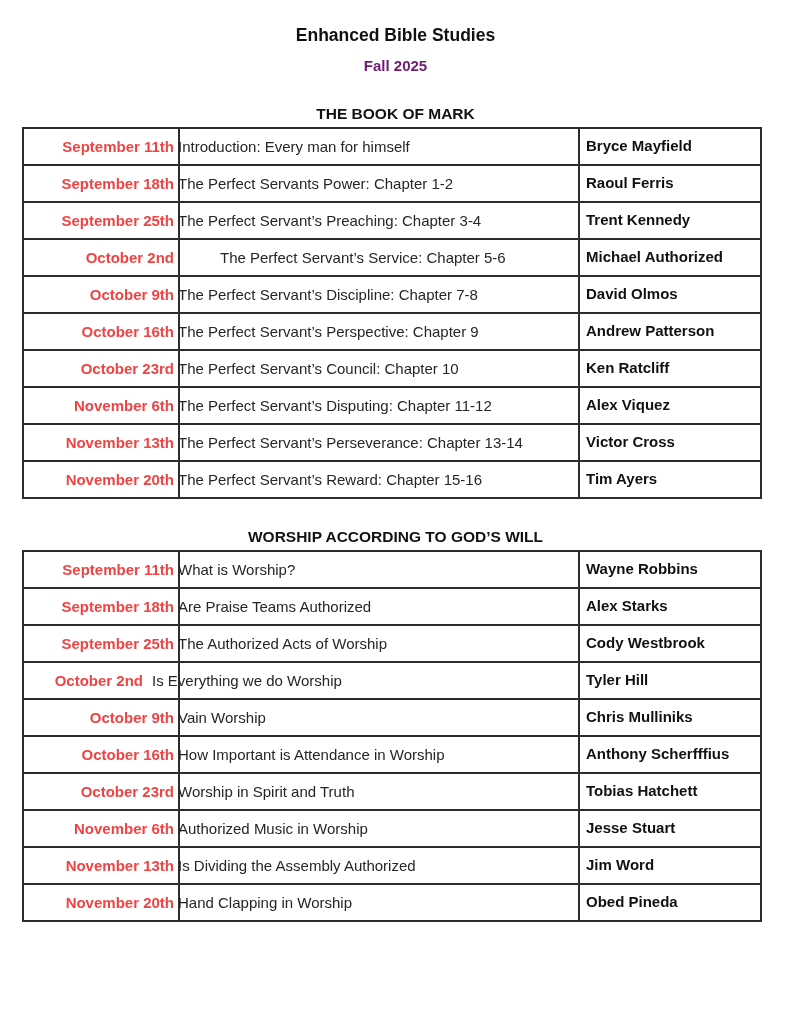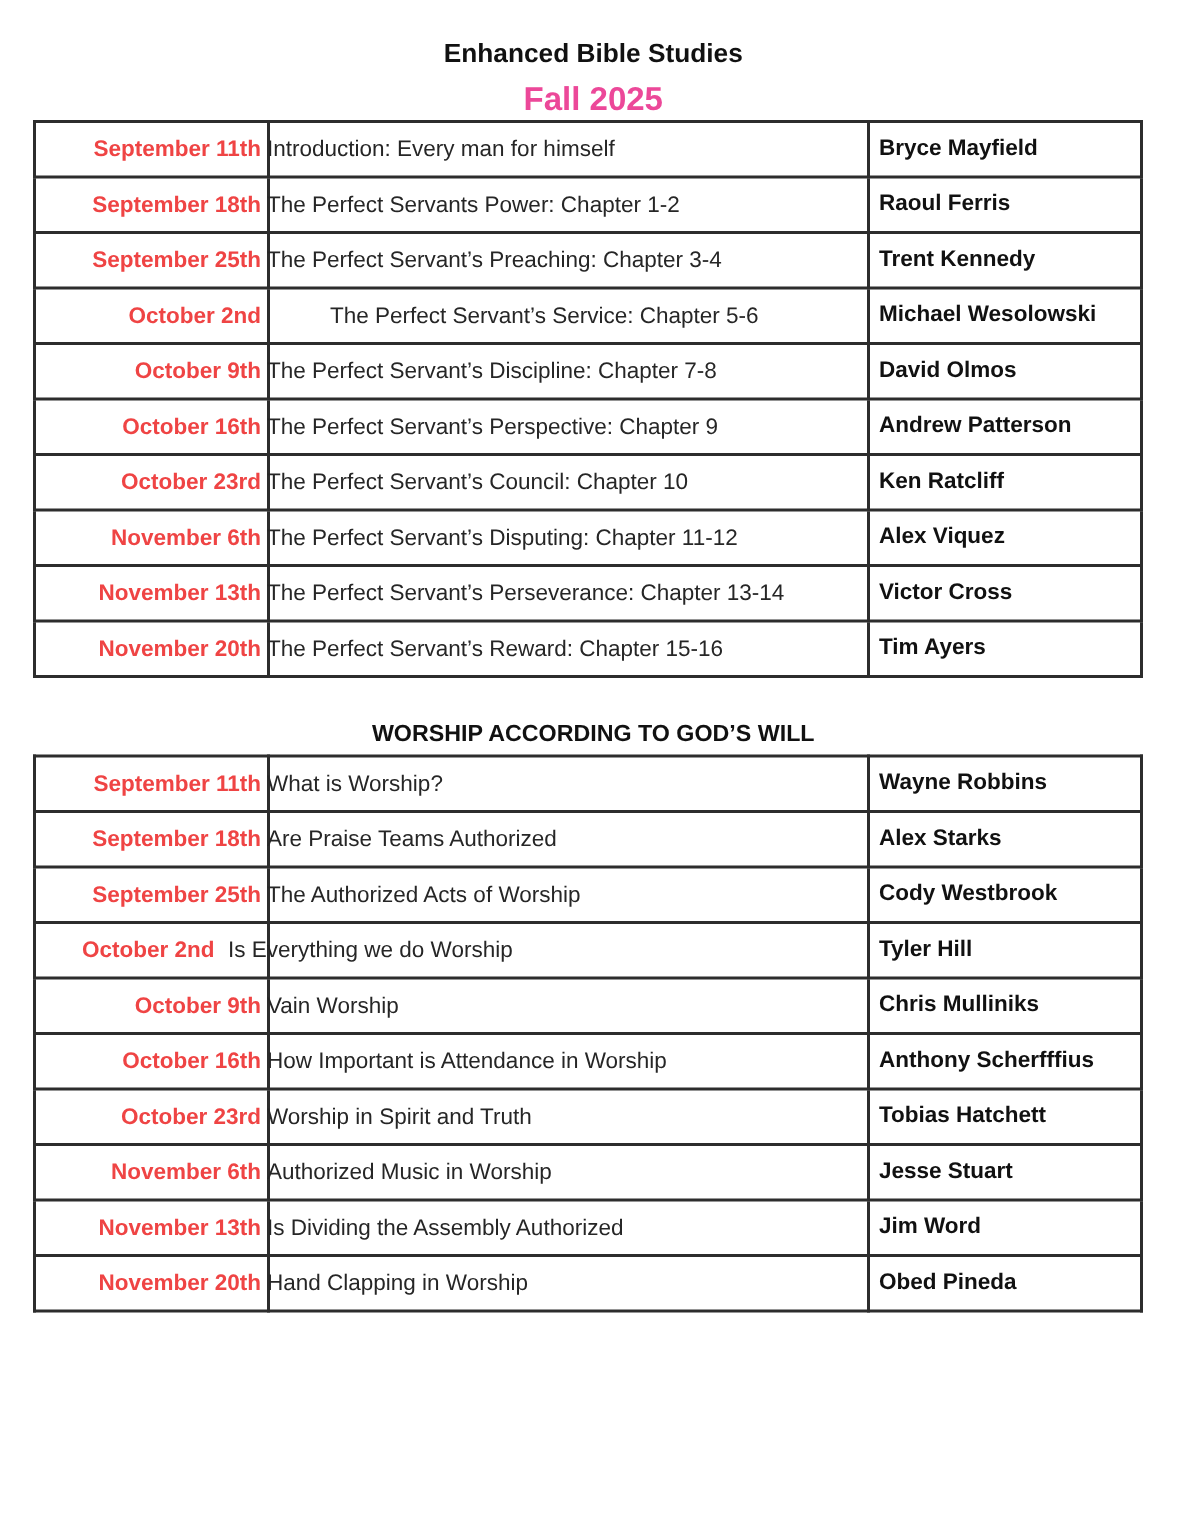--- a/index.html
+++ b/index.html
@@ -26,24 +26,24 @@
     text-align: center;
     font-weight: bold;
     font-size: 17.5px;
     line-height: 20px;
     padding-top: 25px;
     color: #111;
   }
   .doc-subtitle {
     text-align: center;
     font-weight: bold;
-    font-size: 22px;
+    font-size: 15px;
     line-height: 20px;
     margin-top: 11px;
-    color: #ec4899;
+    color: #701a75;
   }
   .table-heading {
     text-align: center;
     font-weight: bold;
     font-size: 15.5px;
     line-height: 18px;
     margin-top: 29px;
     color: #111;
   }
   table.schedule {
@@ -90,20 +90,21 @@
 </style>
 </head>
 <body>
 
 <div class="page">
 
   <div class="doc-title">Enhanced Bible Studies</div>
 
   <div class="doc-subtitle">Fall 2025</div>
 
+  <div class="table-heading">THE BOOK OF MARK</div>
 
   <table class="schedule" data-idx="0">
     <colgroup>
       <col class="c-date">
         <col class="c-topic">
         <col class="c-teacher">
     </colgroup>
     <tbody>
         <tr>
           <td class="date-cell">September 11th</td>
@@ -116,21 +117,21 @@
           <td class="teacher-cell">Raoul Ferris</td>
         </tr>
         <tr>
           <td class="date-cell">September 25th</td>
           <td class="topic-cell">The Perfect Servant’s Preaching: Chapter 3-4</td>
           <td class="teacher-cell">Trent Kennedy</td>
         </tr>
         <tr>
           <td class="date-cell">October 2nd</td>
           <td class="topic-cell">The Perfect Servant’s Service: Chapter 5-6</td>
-          <td class="teacher-cell">Michael Wesolowski</td>
+          <td class="teacher-cell">Michael Authorized</td>
         </tr>
         <tr>
           <td class="date-cell">October 9th</td>
           <td class="topic-cell">The Perfect Servant’s Discipline: Chapter 7-8</td>
           <td class="teacher-cell">David Olmos</td>
         </tr>
         <tr>
           <td class="date-cell">October 16th</td>
           <td class="topic-cell">The Perfect Servant’s Perspective: Chapter 9</td>
           <td class="teacher-cell">Andrew Patterson</td>

